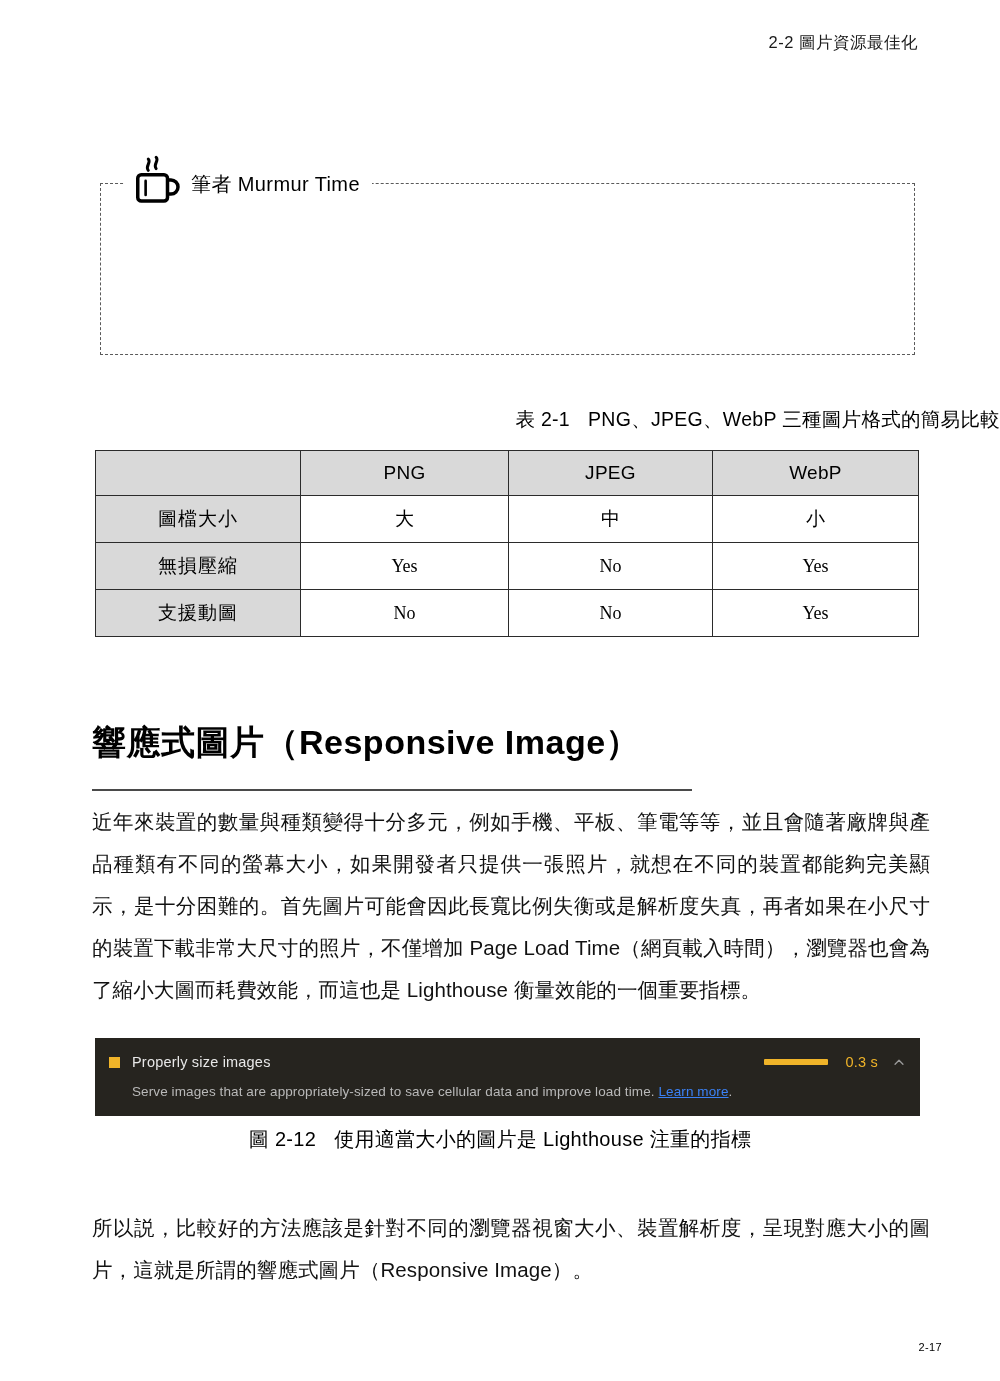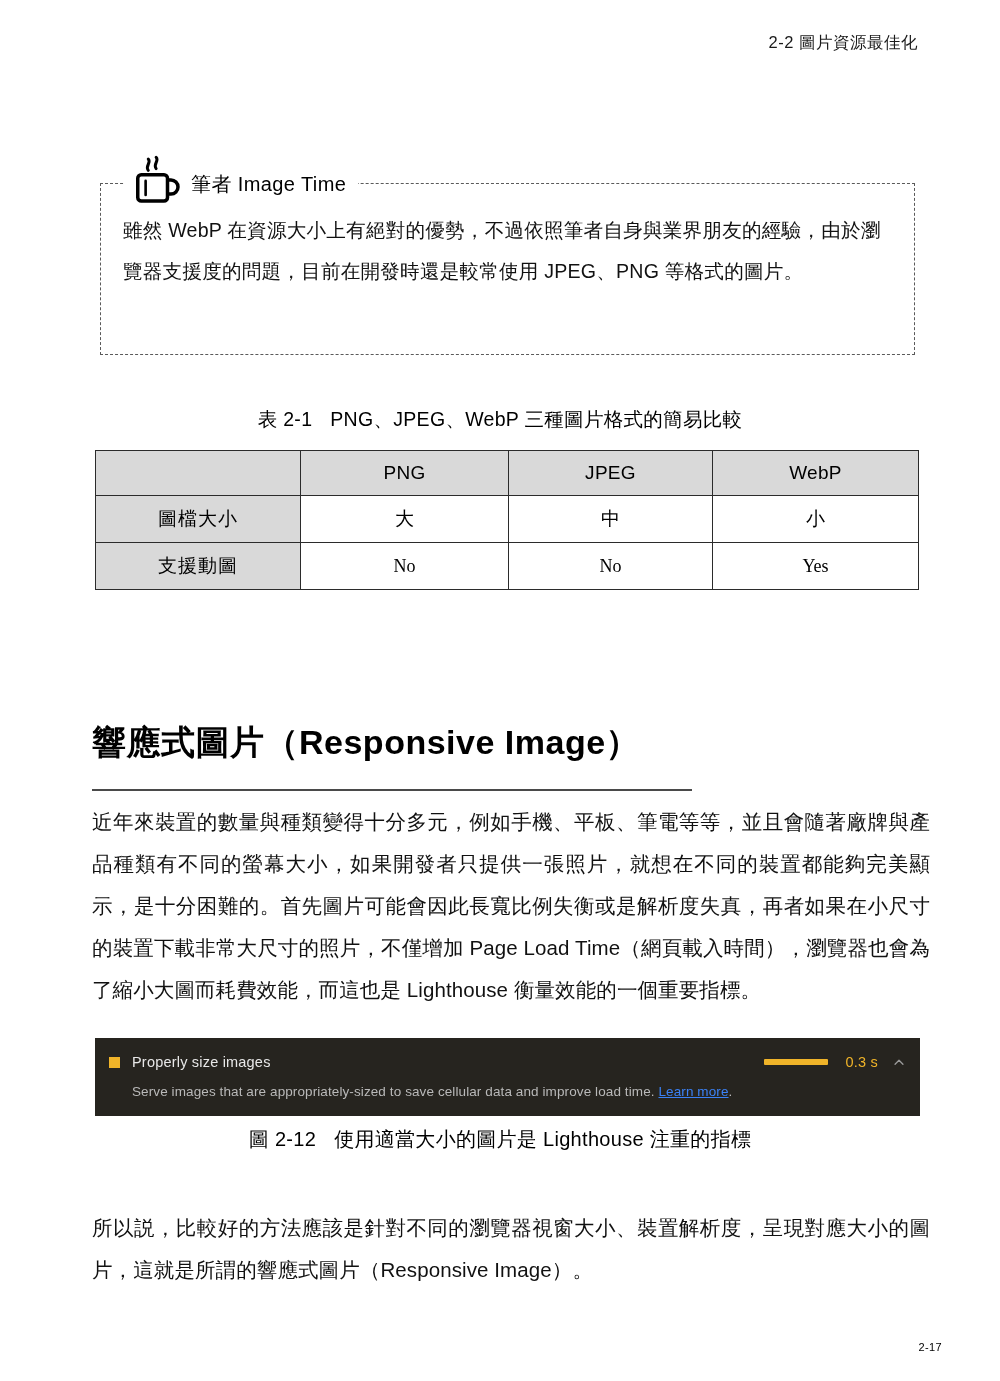--- a/index.html
+++ b/index.html
@@ -70,21 +70,21 @@
     letter-spacing: 0.2px;
     color: #111;
   }
 
   
   .table-caption {
     position: absolute;
     left: 0;
     top: 406px;
     width: 1000px;
-    text-align: center;
+    text-align: right;
     font-size: 19.5px;
     letter-spacing: 0.3px;
   }
   .table-caption .gap { display: inline-block; width: 18px; }
 
   
   .cmp-table {
     position: absolute;
     left: 95px;
     top: 450px;
@@ -256,23 +256,22 @@
   <div class="murmur-title-wrap">
     <span>
       <svg class="cup-icon" viewBox="0 0 64 64" xmlns="http://www.w3.org/2000/svg" aria-hidden="true">
         <path d="M22 8 C26 12, 18 16, 22 21" fill="none" stroke="#000" stroke-width="3.4" stroke-linecap="round"></path>
         <path d="M31 6 C35 10, 27 14, 31 19" fill="none" stroke="#000" stroke-width="3.4" stroke-linecap="round"></path>
         <rect x="10" y="26" width="34" height="30" rx="4" ry="4" fill="#fff" stroke="#000" stroke-width="4"></rect>
         <path d="M44 32 h4 a8 8 0 0 1 0 16 h-4" fill="none" stroke="#000" stroke-width="4"></path>
         <line x1="19" y1="33" x2="19" y2="49" stroke="#000" stroke-width="3" stroke-linecap="round"></line>
       </svg>
     </span>
-    <span class="murmur-title">筆者 Image Time</span>
+    <span class="murmur-title">筆者 Murmur Time</span>
   </div>
-  <div class="murmur-body">雖然 WebP 在資源大小上有絕對的優勢，不過依照筆者自身與業界朋友的經驗，由於瀏覽器支援度的問題，目前在開發時還是較常使用 JPEG、PNG 等格式的圖片。</div>
 </div>
 
 <div class="table-caption">
   <span>表 2-1</span><span class="gap"></span><span>PNG、JPEG、WebP 三種圖片格式的簡易比較</span>
 </div>
 
 <table class="cmp-table">
   <colgroup>
     <col class="col-label">
       <col class="col-v1">
@@ -288,20 +287,26 @@
     </tr>
   </thead>
   <tbody>
     <tr class="body-row">
       <td class="row-label">圖檔大小</td>
       <td class="val-cn">大</td>
       <td class="val-cn">中</td>
       <td class="val-cn">小</td>
     </tr>
     <tr class="body-row">
+      <td class="row-label">無損壓縮</td>
+      <td class="val-en">Yes</td>
+      <td class="val-en">No</td>
+      <td class="val-en">Yes</td>
+    </tr>
+    <tr class="body-row">
       <td class="row-label">支援動圖</td>
       <td class="val-en">No</td>
       <td class="val-en">No</td>
       <td class="val-en">Yes</td>
     </tr>
   </tbody>
 </table>
 
 <h2 class="section-heading">響應式圖片（Responsive Image）</h2>
 

